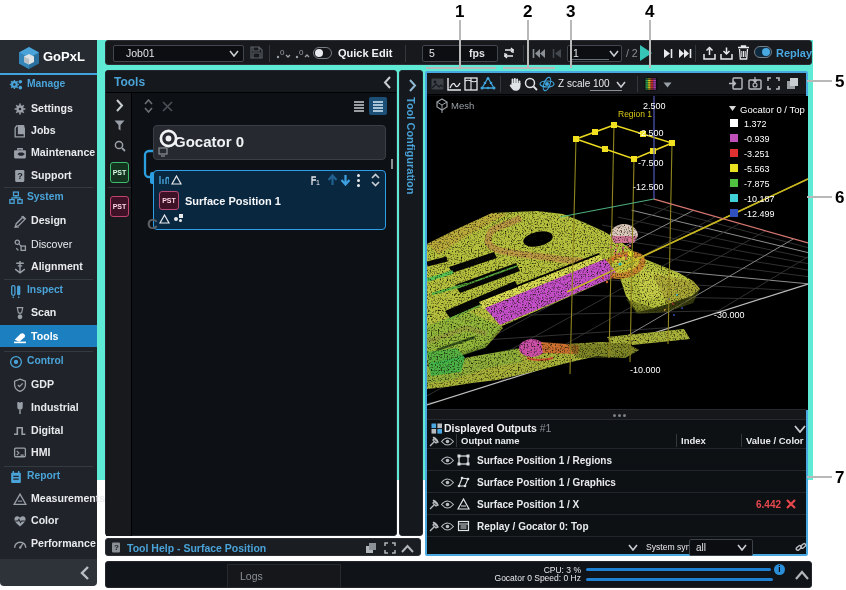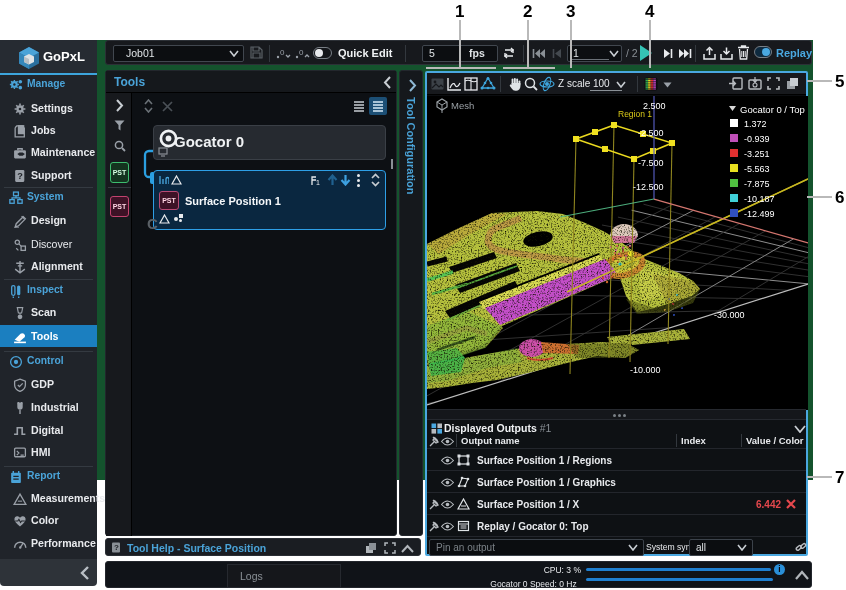--- a/index.html
+++ b/index.html
@@ -1,20 +1,20 @@
 <!DOCTYPE html>
 <html><head><meta charset="utf-8">
 <style>
 *{margin:0;padding:0;box-sizing:border-box}
 html,body{width:846px;height:590px;background:#fff;font-family:"Liberation Sans",sans-serif;overflow:hidden}
 #root{position:relative;width:846px;height:590px;background:#fff}
 .abs{position:absolute;white-space:nowrap}
 .co-num{position:absolute;font-weight:bold;font-size:17px;color:#000}
 .co-line{position:absolute;background:#b9b9b9}
-#shot{position:absolute;left:0;top:40px;width:813px;height:440px;background:#14532d}
+#shot{position:absolute;left:0;top:40px;width:813px;height:440px;background:#5eead4}
 </style></head><body>
 <div id="root">
 
 <div id="shot">
       <div class="abs" style="left:0;top:0;width:97px;height:519px;background:#20242a">
         <div class="abs" style="left:0;top:0;width:97px;height:33px;background:#262b32"></div>
         <svg class="abs" style="left:17px;top:6px" width="24" height="24" viewBox="0 0 24 24">
 <polygon points="12,1 22,6.5 22,17.5 12,23 2,17.5 2,6.5" fill="#2a6f9e"></polygon>
 <polygon points="12,1 22,6.5 12,12 2,6.5" fill="#4aa3d8"></polygon>
 <polygon points="2,6.5 12,12 12,23 2,17.5" fill="#3587ba"></polygon>
@@ -667,42 +667,41 @@
         <svg class="abs" style="left:14px;top:449px" width="13" height="9" viewBox="0 0 13 9">
           <path d="M0.5,4.5 Q6.5,-2.5 12.5,4.5 Q6.5,11.5 0.5,4.5 z" stroke="#b8bcc0" stroke-width="1.1" fill="none"></path>
           <circle cx="6.5" cy="4.5" r="1.8" fill="#b8bcc0"></circle>
         </svg>
         <svg class="abs" style="left:30px;top:447px" width="13" height="12" viewBox="0 0 13 12">
           <rect x="1.5" y="1.5" width="10" height="9" stroke="#dfe3e6" stroke-width="1.2" fill="none"></rect>
           <path d="M1.5,4 h10 M3.5,6 h6 M3.5,8 h6" stroke="#dfe3e6" stroke-width="1"></path>
         </svg>
         <div class="abs" style="left:50px;top:448px;font-size:10px;font-weight:bold;color:#e8eaed">Replay / Gocator 0: Top</div>
         <div class="abs" style="left:0;top:463px;width:379px;height:1px;background:#23262c"></div>
-        <div class="abs" style="left:2px;top:466px;width:215px;height:17px;background:#0b0d10;border:1px solid #3c434b;border-radius:2px;color:#7a8086;font-size:10px;line-height:15px;padding-left:6px">Pin an output</div>
         <svg class="abs" style="left:201px;top:471px" width="10" height="7" viewBox="0 0 10 7">
           <path d="M1,1 L5,6 L9,1" stroke="#c8cdd2" stroke-width="1.6" fill="none"></path>
         </svg>
         <div class="abs" style="left:219px;top:469px;font-size:8.6px;color:#e8eaed">System sync</div>
         <div class="abs" style="left:262px;top:466px;width:64px;height:17px;background:#0b0d10;border:1px solid #3c434b;border-radius:2px;color:#dfe3e6;font-size:10px;line-height:15px;padding-left:6px">all</div>
         <svg class="abs" style="left:310px;top:471px" width="10" height="7" viewBox="0 0 10 7">
           <path d="M1,1 L5,6 L9,1" stroke="#c8cdd2" stroke-width="1.6" fill="none"></path>
         </svg>
         <svg class="abs" style="left:368px;top:468px" width="12" height="12" viewBox="0 0 12 12">
           <g stroke="#b8bcc0" stroke-width="1.4" fill="none">
             <rect x="1" y="5.5" width="5.5" height="3" rx="1.5" transform="rotate(-40 3.7 7)"></rect>
             <rect x="5.5" y="3.5" width="5.5" height="3" rx="1.5" transform="rotate(-40 8.2 5)"></rect>
           </g>
         </svg>
       </div>
 <div class="abs" style="left:105px;top:521px;width:707px;height:27px;background:#101318;border:1px solid #23262c;border-radius:3px">
         <div class="abs" style="left:121px;top:2px;width:114px;height:24px;background:#15171b;border:1px solid #26292f">
           <div class="abs" style="left:12px;top:5px;font-size:10.5px;color:#8a9096">Logs</div>
         </div>
         <div class="abs" style="left:380px;top:3px;width:95px;height:9px;font-size:8.5px;color:#e8eaed;text-align:right">CPU: 3 %</div>
-        <div class="abs" style="left:380px;top:17px;width:95px;height:9px;font-size:8.5px;color:#e8eaed;text-align:center">Gocator 0 Speed: 0 Hz</div>
+        <div class="abs" style="left:380px;top:11px;width:95px;height:9px;font-size:8.5px;color:#e8eaed;text-align:right">Gocator 0 Speed: 0 Hz</div>
         <div class="abs" style="left:480px;top:6px;width:185px;height:3px;background:#1f7fd0;border-radius:2px"></div>
         <div class="abs" style="left:480px;top:16px;width:187px;height:3px;background:#1f7fd0;border-radius:2px"></div>
         <div class="abs" style="left:668px;top:2px;width:11px;height:11px;border-radius:50%;background:#2a8fd8;color:#0b0d10;font-size:8.5px;font-weight:bold;text-align:center;line-height:11px">i</div>
         <svg class="abs" style="left:689px;top:8px" width="14" height="10" viewBox="0 0 14 10">
           <path d="M1,9 L7,2 L13,9" stroke="#b0b5ba" stroke-width="2.2" fill="none"></path>
         </svg>
       </div>
     </div>
 <div class="co-num" style="left:455px;top:2px">1</div>
     <div class="co-line" style="left:459px;top:20px;width:2px;height:48px"></div>

